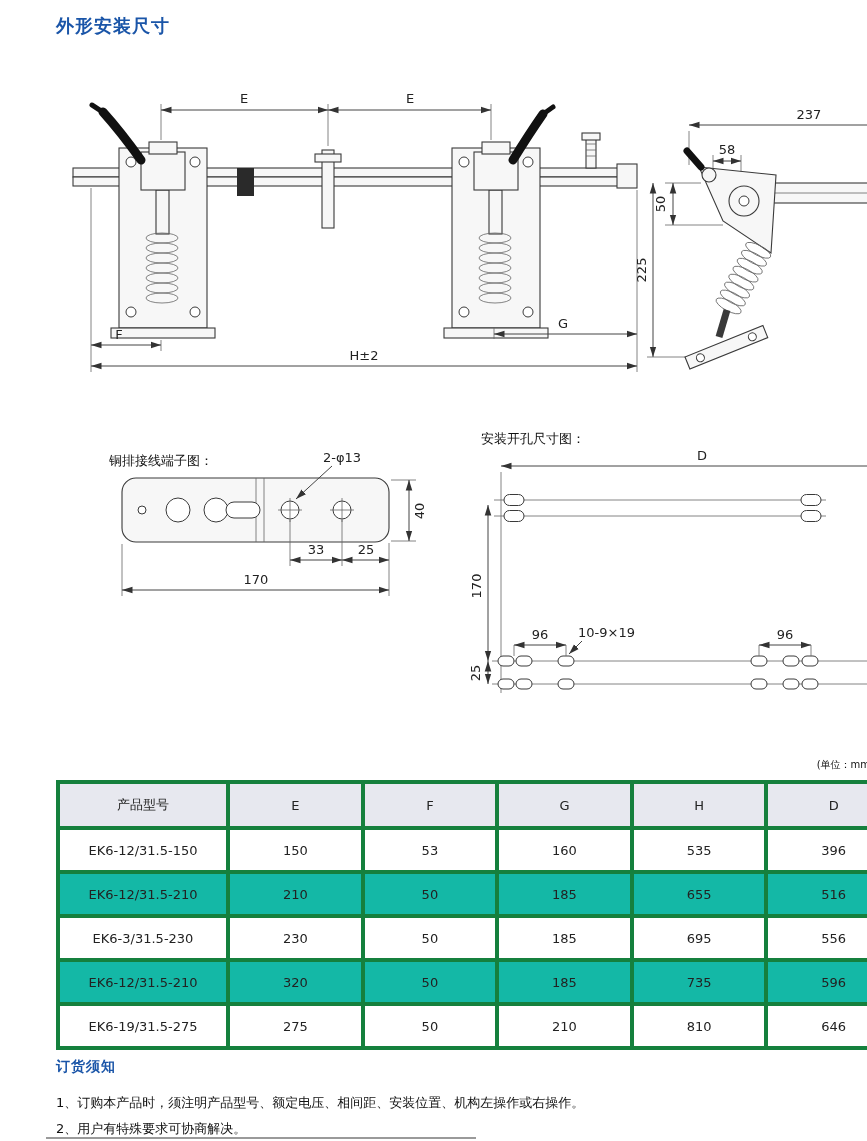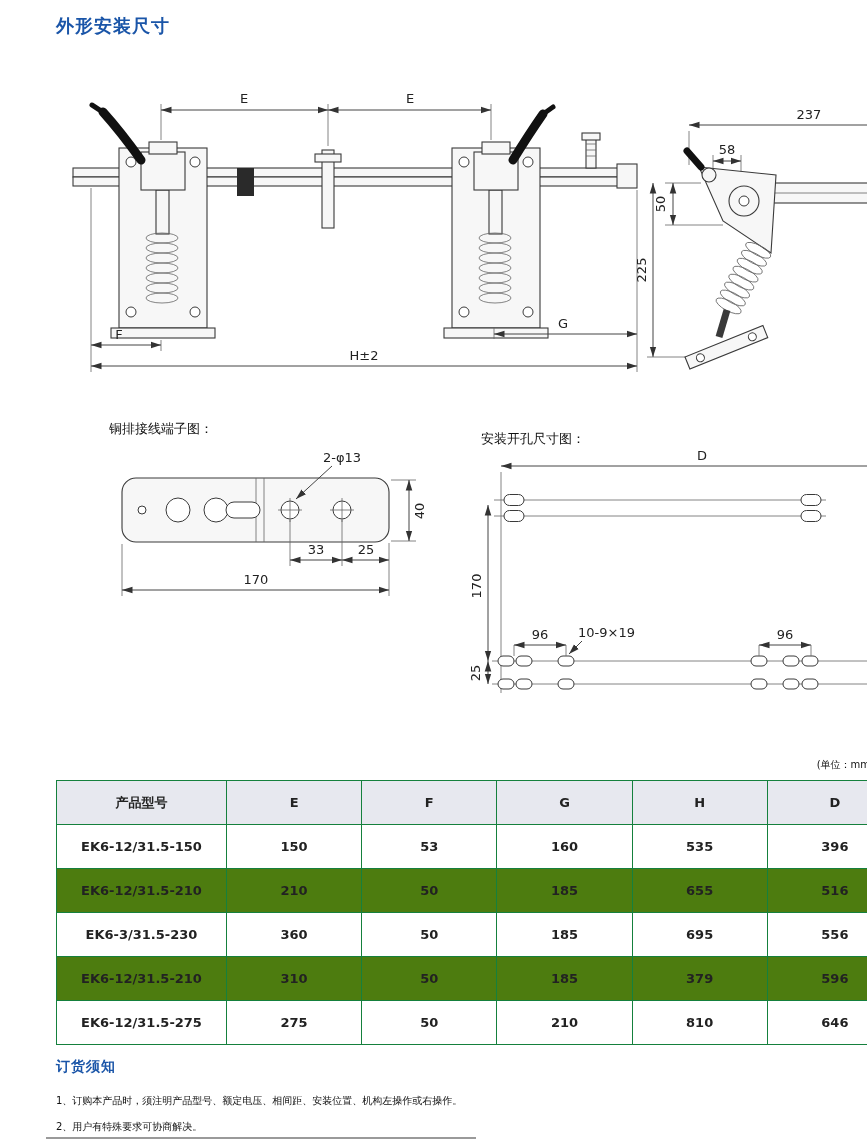--- a/index.html
+++ b/index.html
@@ -9,34 +9,34 @@
 
   .page-title { position:absolute; left:10px; top:14px; font-size:18px; font-weight:bold; color:#1a55a8; letter-spacing:1px; }
   .section-title { position:absolute; left:10px; top:1058px; font-size:14px; font-weight:bold; color:#1a55a8; letter-spacing:1px; }
 
   .svg-main     { position:absolute; left:15px;  top:88px; }
   .svg-side     { position:absolute; left:595px; top:105px; }
   .svg-terminal { position:absolute; left:58px;  top:448px; }
   .svg-mounting { position:absolute; left:428px; top:448px; }
 
   .caption { position:absolute; font-size:13px; color:#111; }
-  .cap-terminal { left:63px; top:420px; }
+  .cap-terminal { left:63px; top:452px; }
   .cap-mounting { left:435px; top:430px; }
 
   .unit-note { position:absolute; right:12px; top:758px; font-size:10px; color:#111; }
 
   .spec-table { position:absolute; left:10px; top:780px; width:847px;
                 border-collapse:collapse; table-layout:fixed; font-size:13px; color:#222; }
-  .spec-table th, .spec-table td { border:1px solid #15803d; text-align:center; height:44px;
-                padding:12px 6px; font-weight:bold; background:#ffffff; }
+  .spec-table th, .spec-table td { border:4px solid #15803d; text-align:center; height:44px;
+                padding:12px 6px; font-weight:normal; background:#ffffff; }
   .spec-table th { background:#e7e8ef; }
   .spec-table th:first-child { width:170px; }
-  .spec-table tr.alt td { background:#4d7c0f; }
-
-  .note { position:absolute; left:10px; font-size:10px; color:#111; }
+  .spec-table tr.alt td { background:#14b8a6; }
+
+  .note { position:absolute; left:10px; font-size:13px; color:#111; }
   .note-1 { top:1094px; }
   .note-2 { top:1120px; }
   .bottom-rule { position:absolute; left:0; top:1137px; width:430px; height:2px; background:#9a9a9a; }
 
   svg { display:block; overflow:visible; }
   svg text { font-family:"DejaVu Sans","Liberation Sans",sans-serif; font-size:13px; fill:#222; }
   .dline { stroke:#444; stroke-width:1; fill:none; }
   .thin  { stroke:#666; stroke-width:0.8; fill:none; }
   .part  { stroke:#3a3a3a; stroke-width:1.1; fill:#f7f7f7; }
   .part-dark { fill:#2a2a2a; stroke:none; }
@@ -362,36 +362,36 @@
         <tr class="alt">
           <td>EK6-12/31.5-210</td>
           <td>210</td>
           <td>50</td>
           <td>185</td>
           <td>655</td>
           <td>516</td>
         </tr>
         <tr>
           <td>EK6-3/31.5-230</td>
-          <td>360</td>
+          <td>230</td>
           <td>50</td>
           <td>185</td>
           <td>695</td>
           <td>556</td>
         </tr>
         <tr class="alt">
           <td>EK6-12/31.5-210</td>
-          <td>310</td>
+          <td>320</td>
           <td>50</td>
           <td>185</td>
-          <td>379</td>
+          <td>735</td>
           <td>596</td>
         </tr>
         <tr>
-          <td>EK6-12/31.5-275</td>
+          <td>EK6-19/31.5-275</td>
           <td>275</td>
           <td>50</td>
           <td>210</td>
           <td>810</td>
           <td>646</td>
         </tr>
       </tbody>
   </table>
 
   <div class="section-title">订货须知</div>

